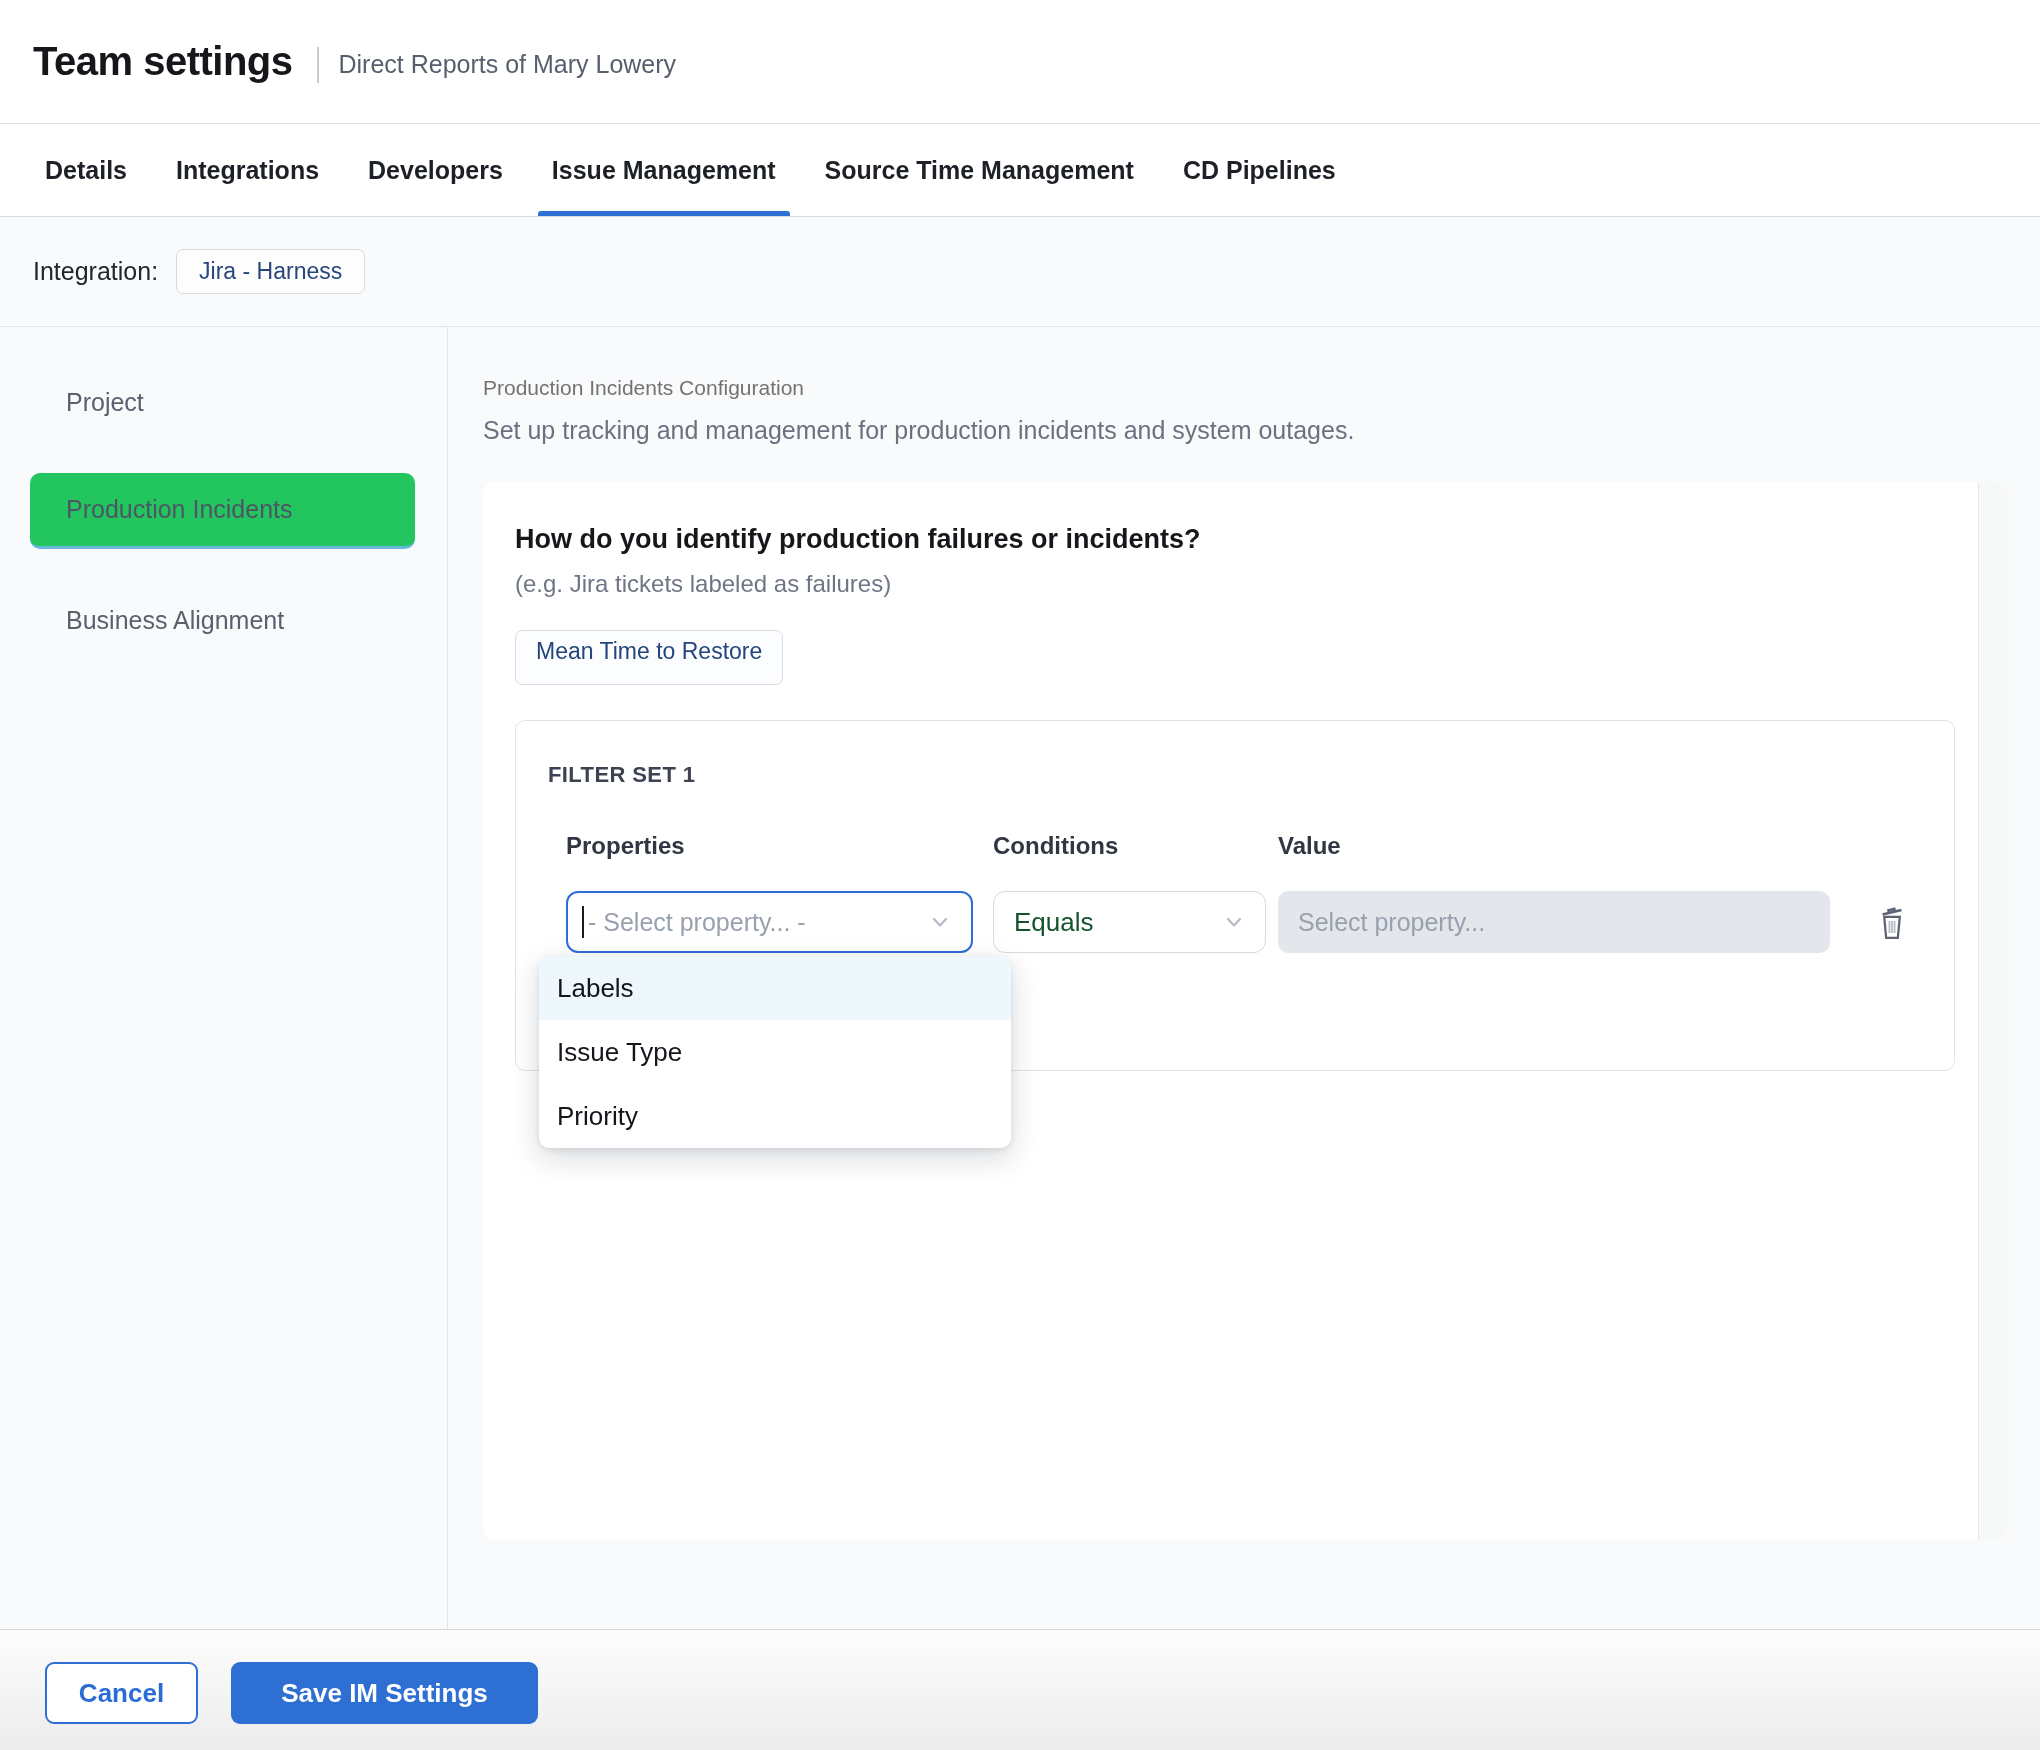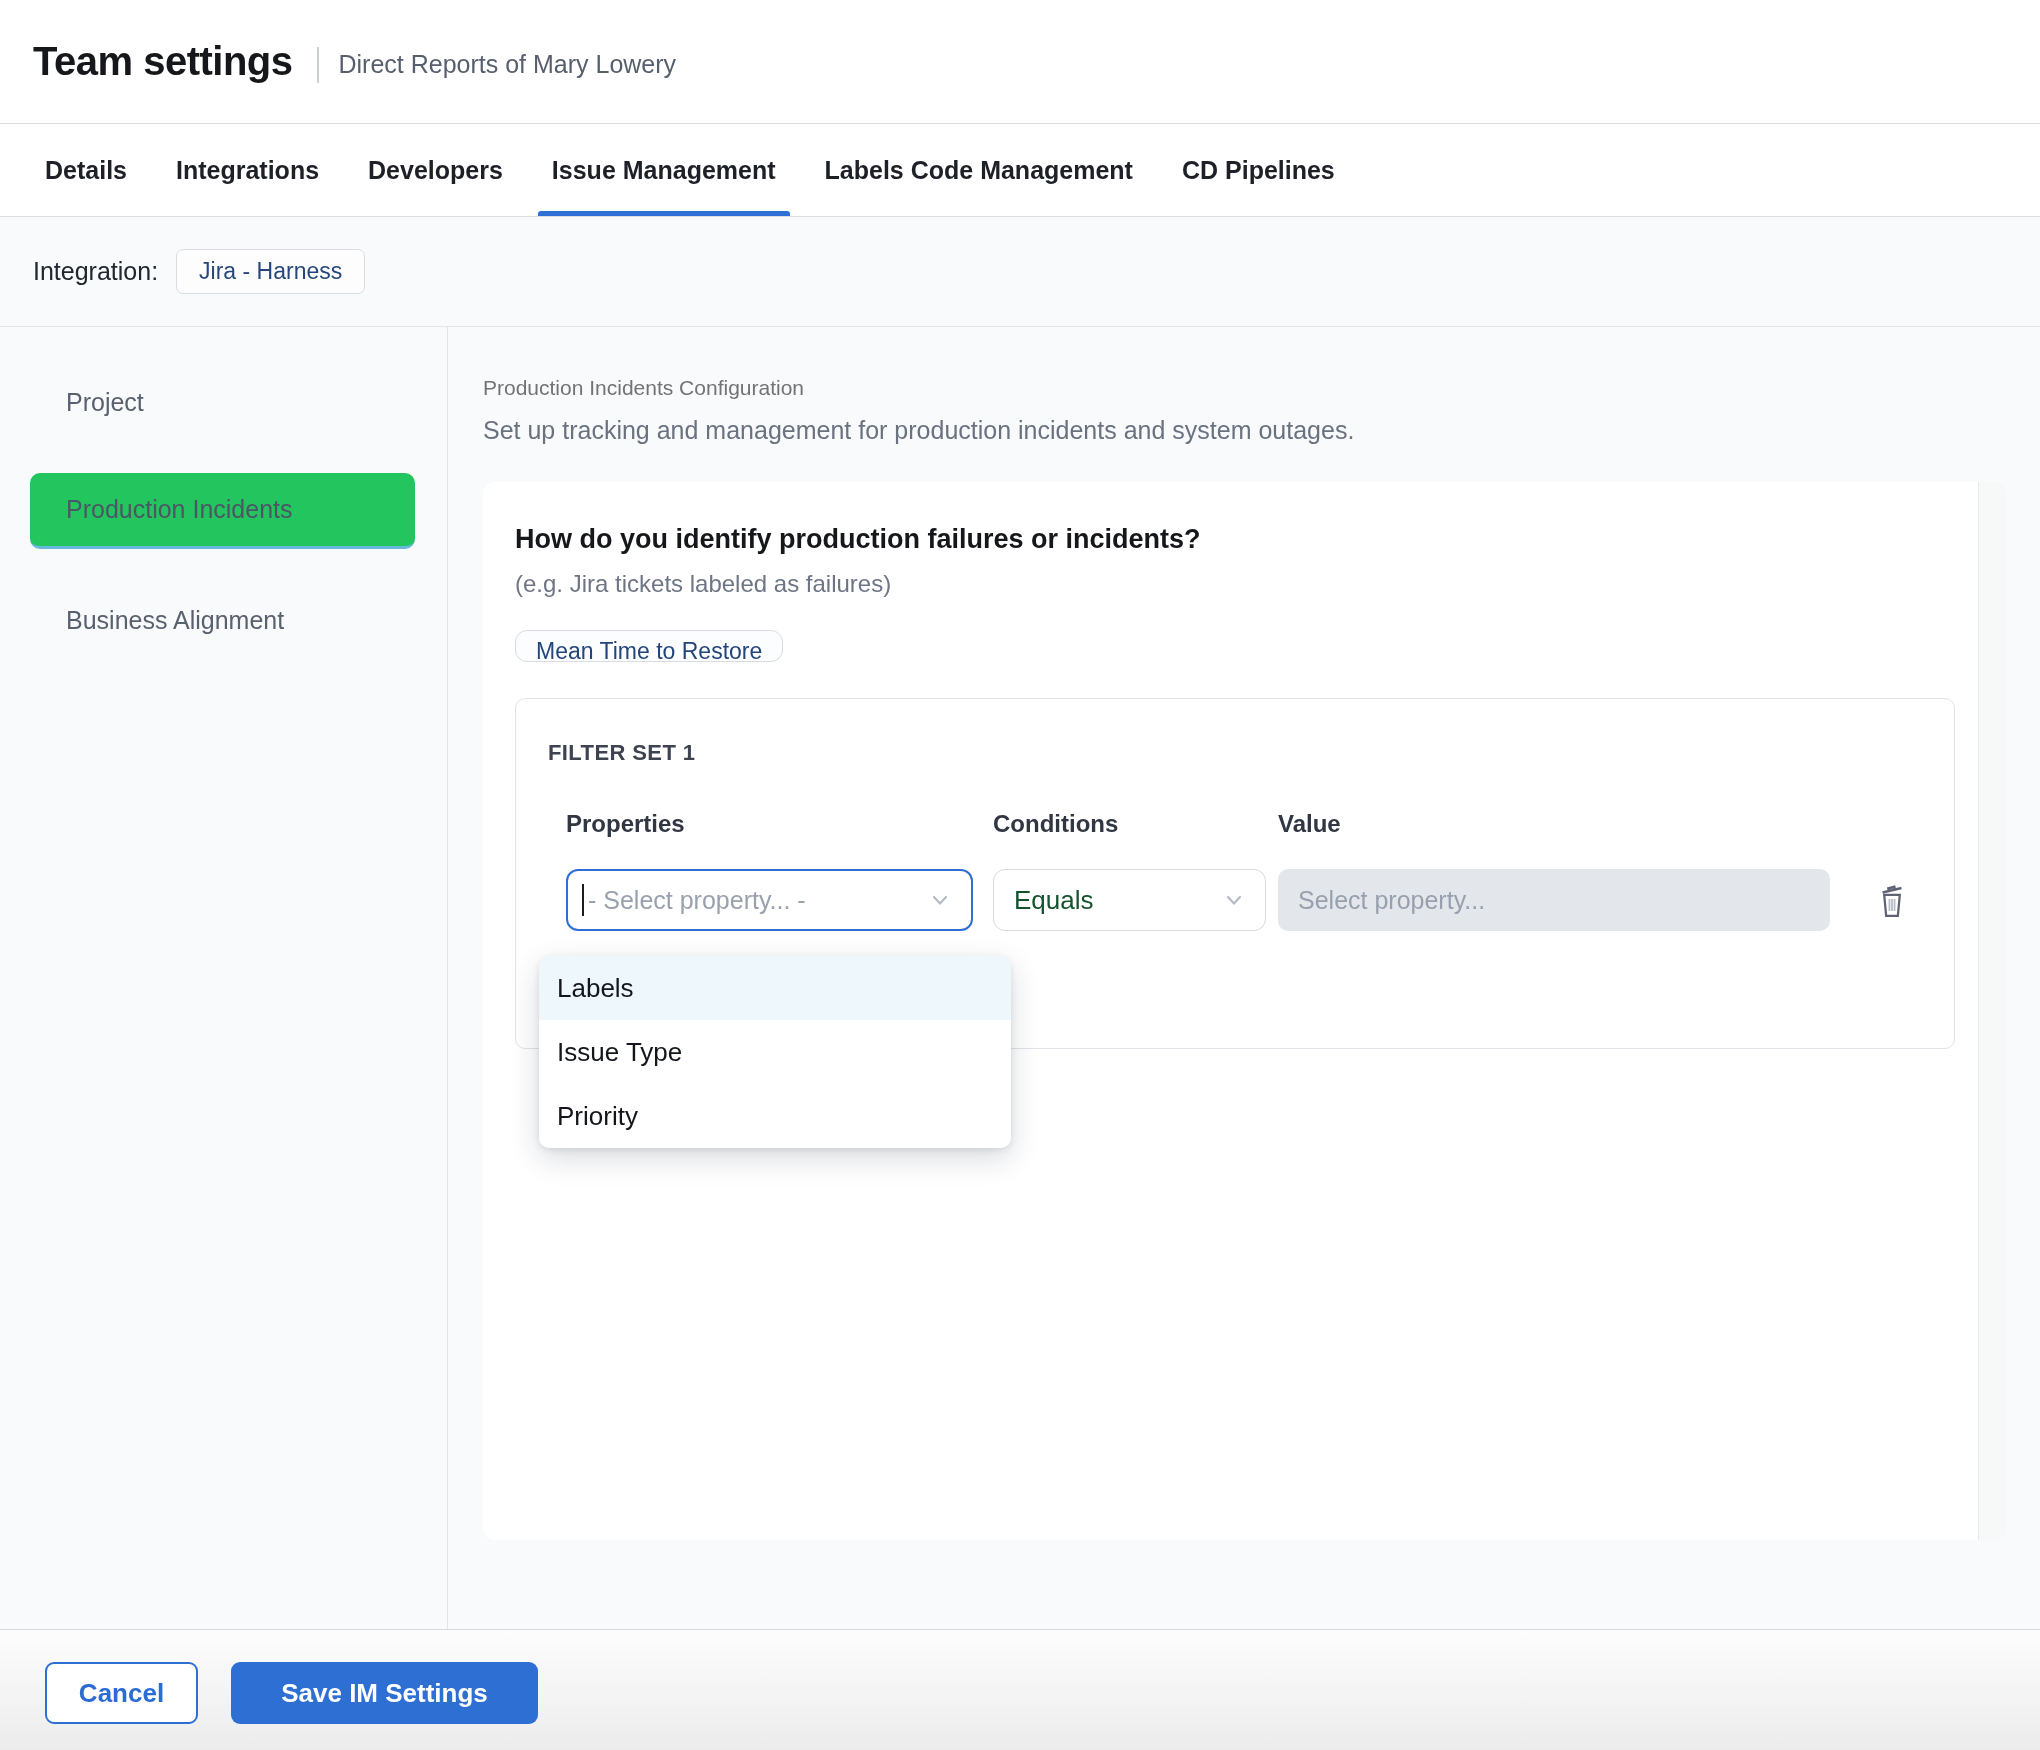--- a/index.html
+++ b/index.html
@@ -38,22 +38,22 @@
 
   .main { flex:1; padding:49px 33px 0 35px; box-sizing:border-box; }
   .section-title { font-size:21px; font-weight:normal; color:#737373; margin:0; }
   .section-subtitle { font-size:25px; color:#6a7280; margin:16px 0 0 0; }
 
   
   .card { position:relative; margin-top:37px; width:1524px; height:1058px; background:#fff; border-radius:12px;
     padding:42px 52px 0 32px; box-sizing:border-box; }
   .question { font-size:27px; font-weight:bold; color:#15171b; margin:0; }
   .hint { font-size:24px; color:#6e7584; margin:15px 0 0 0; }
-  .metric-chip { display:inline-block; margin-top:32px; padding:0 20px; height:32px; line-height:41px;
-    border:1px solid #d8dbe1; border-radius:12px; background:#fcfdfe; color:#24457b; font-size:23px; cursor:pointer; box-sizing:border-box; }
+  .metric-chip { display:inline-block; margin-top:32px; padding:0 20px; height:55px; line-height:41px;
+    border:1px solid #d8dbe1; border-radius:7px; background:#fcfdfe; color:#24457b; font-size:23px; cursor:pointer; box-sizing:border-box; }
 
   .filter-box { margin-top:35px; width:1440px; height:351px; border:1px solid #e0e3e8; border-radius:10px;
     padding:41px 0 0 32px; box-sizing:border-box; background:#fff; }
   .fs-title { font-size:22px; font-weight:bold; color:#3d4350; letter-spacing:.4px; }
   .fs-grid { display:flex; align-items:flex-start; margin-top:44px;margin-left:18px; }
   .colP { width:407px; margin-right:20px; flex:none; }
   .colC { width:273px; margin-right:12px; flex:none; }
   .colV { width:552px; flex:none; }
   .col-h { font-size:24px; font-weight:bold; color:#303642; margin-bottom:31px; }
 
@@ -96,21 +96,21 @@
     <h1 class="page-title">Team settings</h1>
     <span class="hdr-divider"></span>
     <span class="page-subtitle">Direct Reports of Mary Lowery</span>
   </header>
 
   <nav class="tab-bar">
     <div class="tab">Details</div>
     <div class="tab">Integrations</div>
     <div class="tab">Developers</div>
     <div class="tab active">Issue Management</div>
-    <div class="tab">Labels Code Management</div>
+    <div class="tab">Source Time Management</div>
     <div class="tab">CD Pipelines</div>
   </nav>
 
   <div class="integration-row">
     <span class="int-label">Integration:</span>
     <span class="int-chip">Jira - Harness</span>
   </div>
 
   <div class="content">
 

